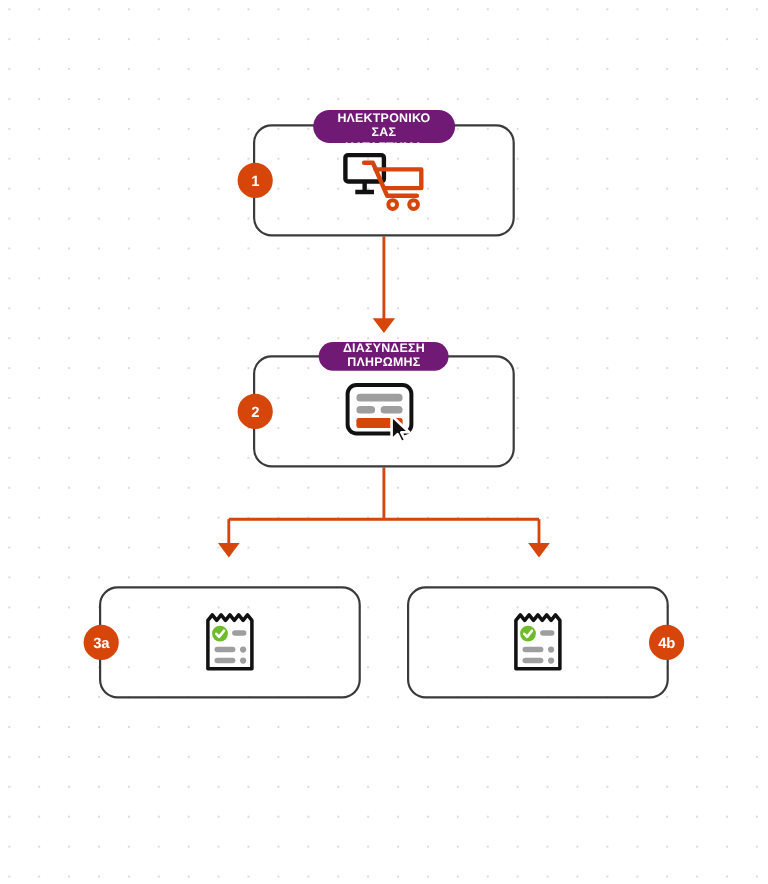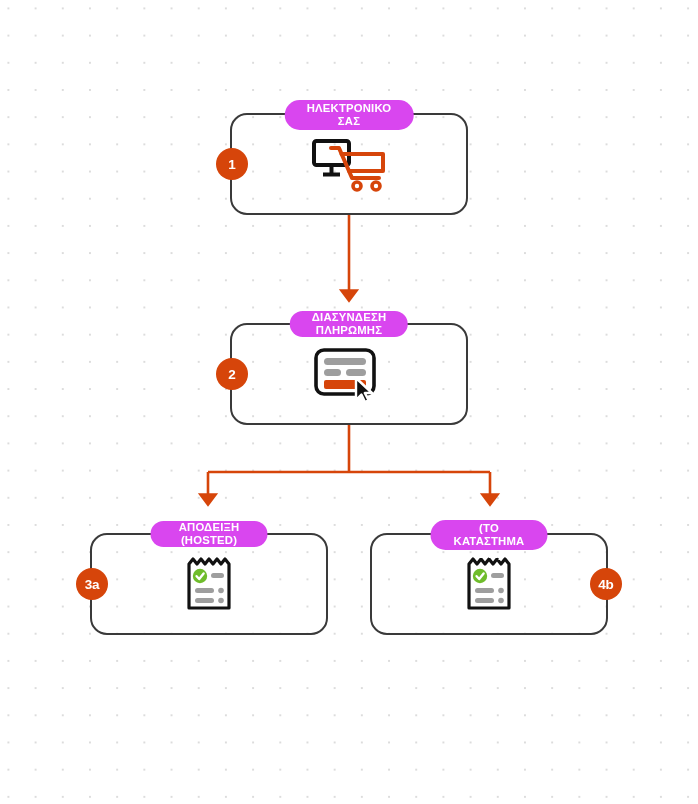--- a/index.html
+++ b/index.html
@@ -48,21 +48,21 @@
     display: flex;
     align-items: center;
     justify-content: center;
   }
 
   
   .pill {
     position: absolute;
     left: 50%;
     transform: translateX(-50%);
-    background: #d946ef;
+    background: #701a75;
     color: #ffffff;
     border-radius: 999px;
     font-weight: bold;
     text-align: center;
     white-space: pre-line;
     line-height: 1.12;
     letter-spacing: 0.2px;
     display: flex;
     align-items: center;
     justify-content: center;
@@ -162,42 +162,39 @@
           <rect x="33" y="24" width="20" height="7" rx="3.5" fill="#9e9e9e"></rect>
           <rect x="11" y="35" width="42" height="9" rx="2" fill="#d6450a"></rect>
 
           <path d="M43 33 L43 55 L48.4 49.6 L52 57 L55.5 55.2 L51.8 48 L59 48 z" fill="#111111" stroke="#ffffff" stroke-width="2.4" stroke-linejoin="round"></path>
         </svg>
       </span>
     </div>
   </div>
 
   <div class="node" style="left:90px; top:533px; width:238px; height:102px;">
-    <div class="pill one-line">ΑΠΟΔΕΙΞΗ (HOSTED)</div>
     <div class="badge left">3a</div>
     <div class="node-body">
       <span class="icon-wrap">
         <svg width="48" height="56" viewBox="0 0 48 56" xmlns="http://www.w3.org/2000/svg">
           <path d="M4 8 L8 3 L12 8 L16 3 L20 8 L24 3 L28 8 L32 3 L36 8 L40 3 L44 8
                    L44 52 L4 52 Z" fill="#ffffff" stroke="#111111" stroke-width="3.2" stroke-linejoin="round"></path>
           <circle cx="15" cy="20" r="7.2" fill="#6fbc2b"></circle>
           <path d="M11.6 20.2 L14.2 23 L18.6 17.4" fill="none" stroke="#ffffff" stroke-width="2.4" stroke-linecap="round" stroke-linejoin="round"></path>
           <rect x="26" y="17" width="13" height="5" rx="2.5" fill="#9e9e9e"></rect>
           <rect x="10" y="32" width="19" height="5" rx="2.5" fill="#9e9e9e"></rect>
           <circle cx="36" cy="34.5" r="2.8" fill="#9e9e9e"></circle>
           <rect x="10" y="42" width="19" height="5" rx="2.5" fill="#9e9e9e"></rect>
           <circle cx="36" cy="44.5" r="2.8" fill="#9e9e9e"></circle>
         </svg>
       </span>
     </div>
   </div>
 
   <div class="node" style="left:370px; top:533px; width:238px; height:102px;">
-    <div class="pill two-line">ΑΠΟΔΕΙΞΗ
-(ΤΟ ΚΑΤΑΣΤΗΜΑ ΣΑΣ)</div>
     <div class="badge right">4b</div>
     <div class="node-body">
       <span class="icon-wrap">
         <svg width="48" height="56" viewBox="0 0 48 56" xmlns="http://www.w3.org/2000/svg">
           <path d="M4 8 L8 3 L12 8 L16 3 L20 8 L24 3 L28 8 L32 3 L36 8 L40 3 L44 8
                    L44 52 L4 52 Z" fill="#ffffff" stroke="#111111" stroke-width="3.2" stroke-linejoin="round"></path>
           <circle cx="15" cy="20" r="7.2" fill="#6fbc2b"></circle>
           <path d="M11.6 20.2 L14.2 23 L18.6 17.4" fill="none" stroke="#ffffff" stroke-width="2.4" stroke-linecap="round" stroke-linejoin="round"></path>
           <rect x="26" y="17" width="13" height="5" rx="2.5" fill="#9e9e9e"></rect>
           <rect x="10" y="32" width="19" height="5" rx="2.5" fill="#9e9e9e"></rect>

